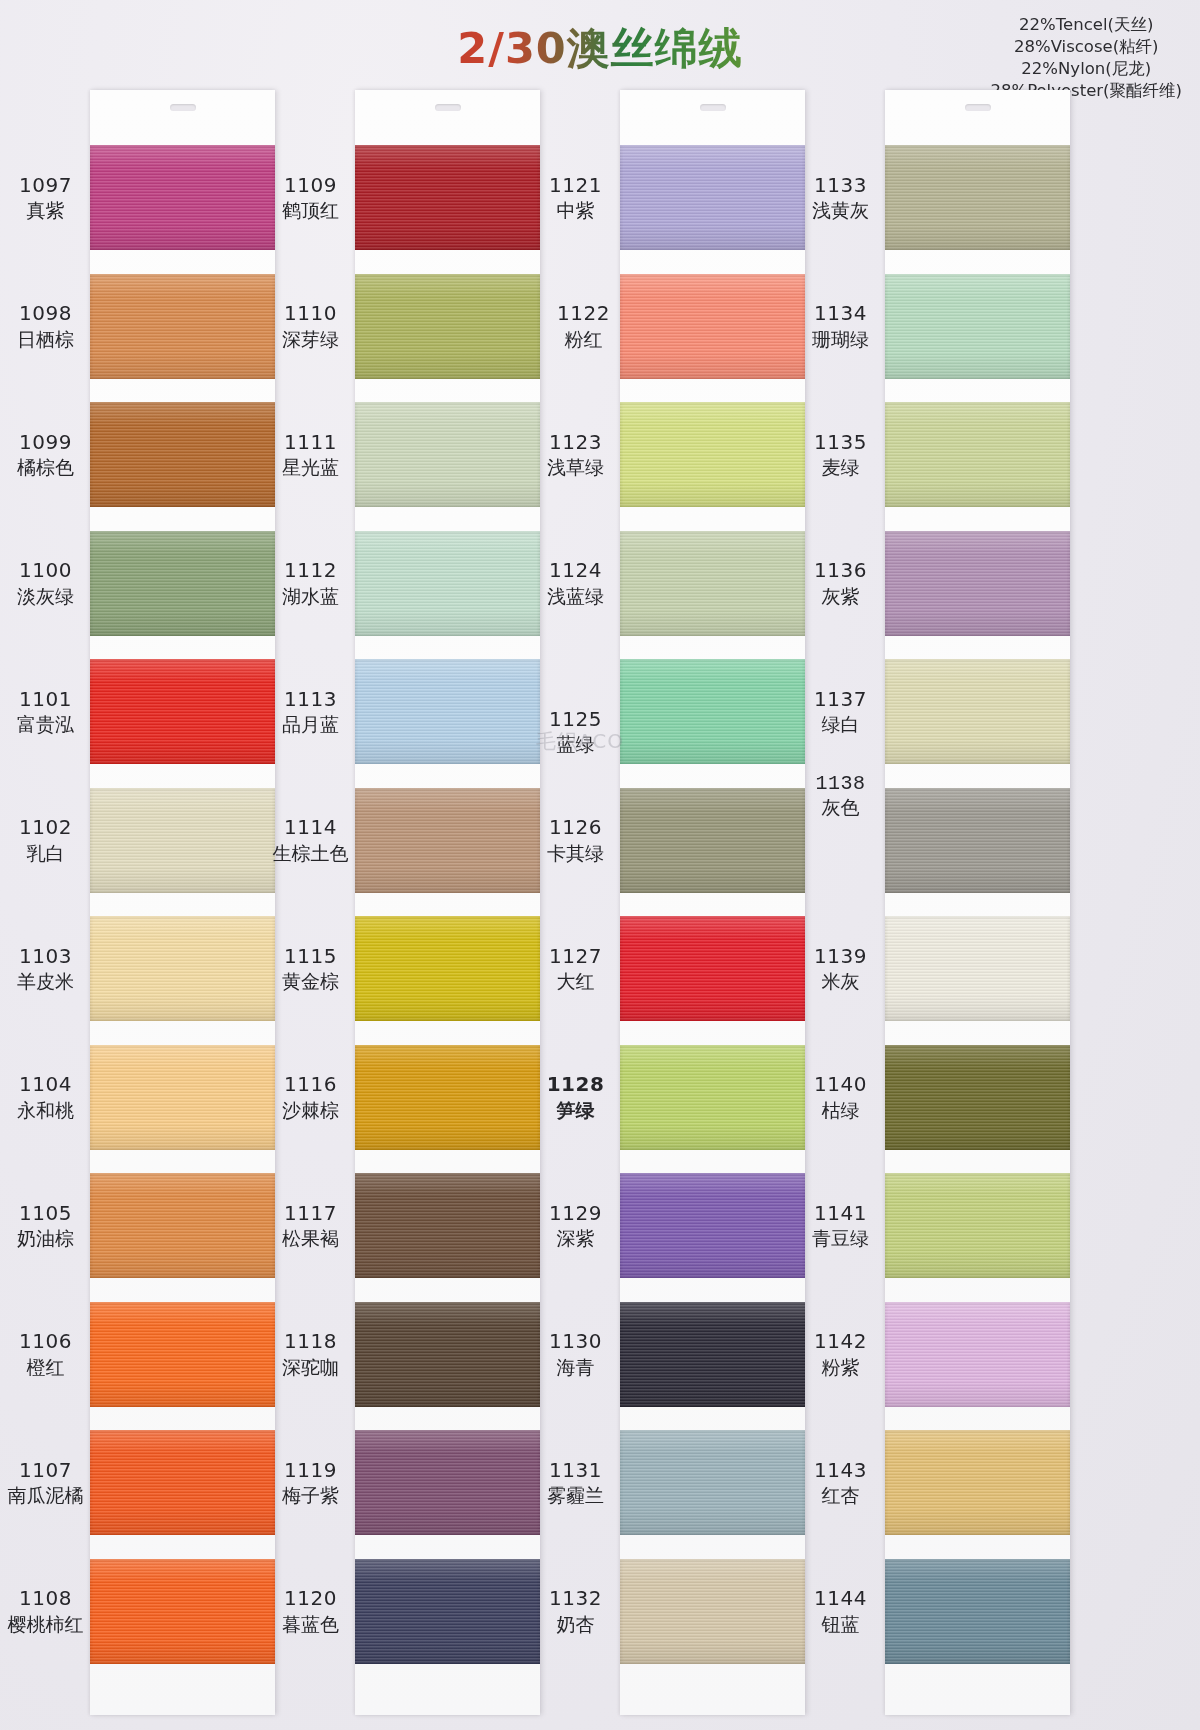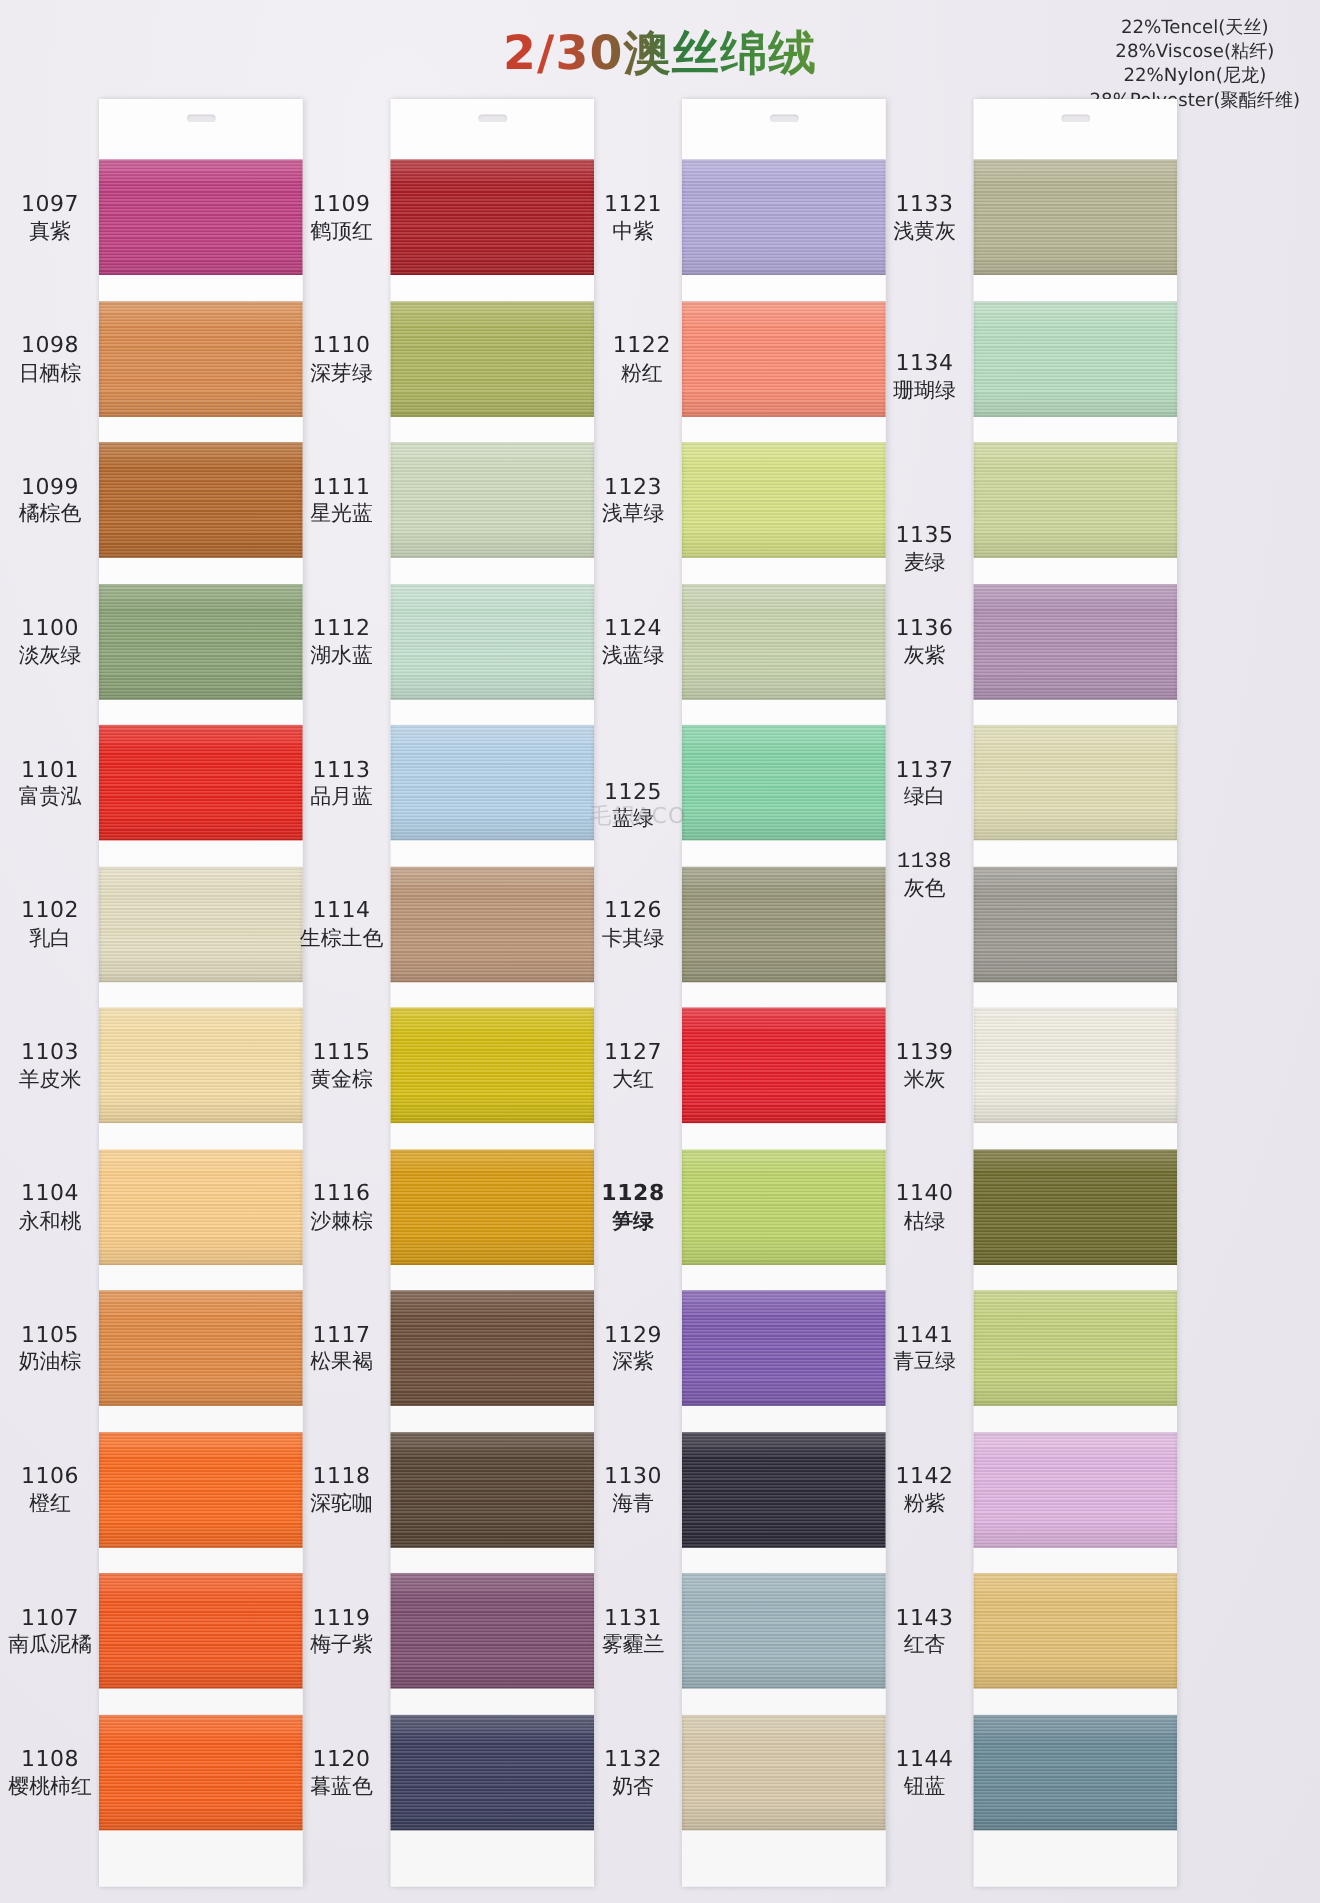--- a/index.html
+++ b/index.html
@@ -385,25 +385,25 @@
       </div>
       <div class="swatch" title="1132 奶杏" style="top: 1468.5px; height: 105px; background: rgb(214, 200, 171);">
         <div class="thread"></div>
         <div class="sheen"></div>
       </div>
     </div>
     <div class="label" style="left: 793px; top: 173.5px;">
       <span class="code">1133</span>
       <span class="cname">浅黄灰</span>
     </div>
-    <div class="label" style="left: 793px; top: 318px; text-align: center;">
+    <div class="label" style="left: 793px; top: 302px; text-align: center;">
       <span class="code">1134</span>
       <span class="cname">珊瑚绿</span>
     </div>
-    <div class="label" style="left: 793px; top: 430.5px; margin-top: 44px;">
+    <div class="label" style="left: 793px; top: 430.5px;">
       <span class="code">1135</span>
       <span class="cname">麦绿</span>
     </div>
     <div class="label" style="left: 793px; top: 559px;">
       <span class="code">1136</span>
       <span class="cname">灰紫</span>
     </div>
     <div class="label" style="left: 793px; top: 687.5px;">
       <span class="code">1137</span>
       <span class="cname">绿白</span>

